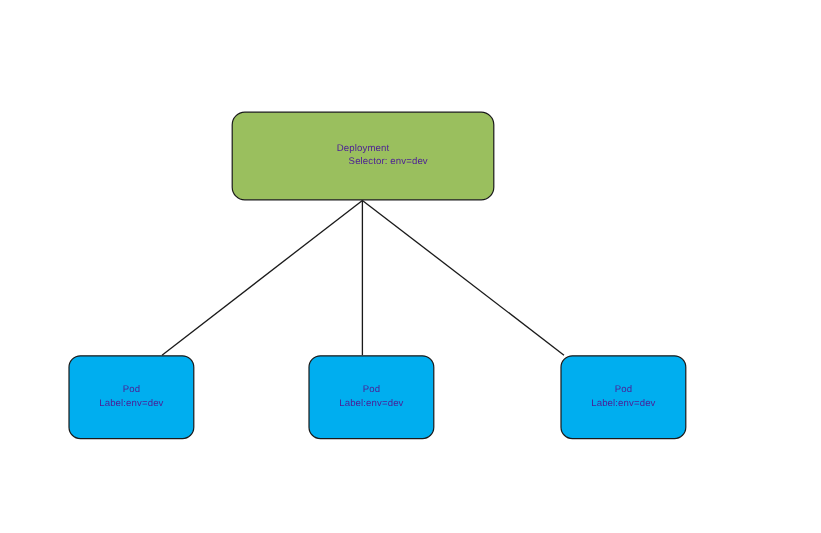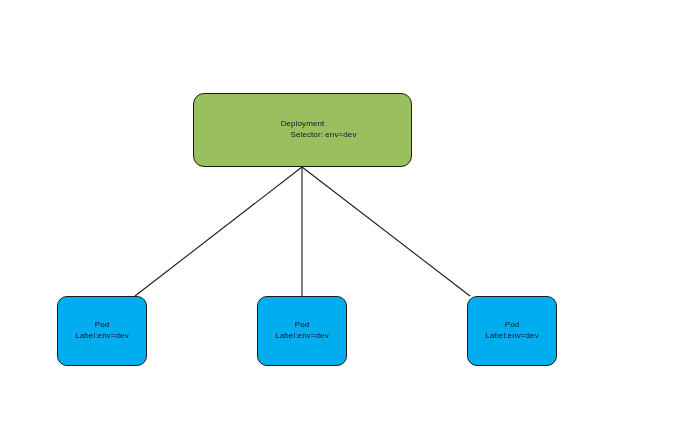--- a/index.html
+++ b/index.html
@@ -23,33 +23,33 @@
     height: 444px;
   }
   .node {
     position: absolute;
     box-sizing: border-box;
     border: 1px solid #1a1a1a;
     display: flex;
     flex-direction: column;
     align-items: center;
     justify-content: center;
-    color: #0f172a;
+    color: #4c1d95;
     z-index: 2;
   }
   .node-deployment {
     left: 193px;
     top: 93px;
     width: 219px;
     height: 74px;
     background: #9ABF5E;
     border-radius: 11px;
   }
   .node-pod {
-    width: 90px;
+    width: 105px;
     height: 70px;
     top: 296px;
     background: #00AEEF;
     border-radius: 10px;
   }
   .pod-1 { left: 57px; }
   .pod-2 { left: 257px; }
   .pod-3 { left: 467px; }
 
   .label-block {

